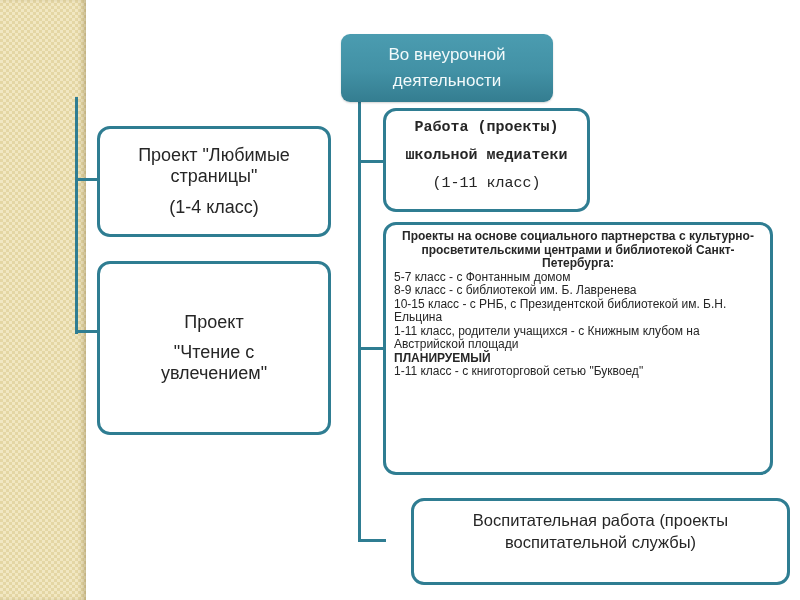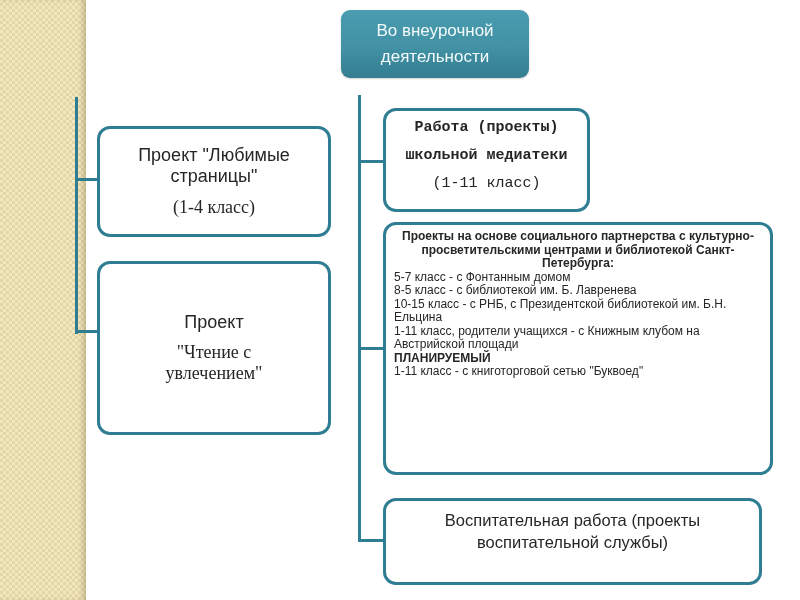--- a/index.html
+++ b/index.html
@@ -34,29 +34,29 @@
     box-shadow:0 1px 2px rgba(0,0,0,.18);
   }
   
   .cbox {
     position:absolute; background:#fff;
     border:3px solid var(--teal-border,#2f7d92); border-radius:13px;
     display:flex; flex-direction:column; align-items:center; justify-content:center;
     text-align:center;
   }
   .cbox p { margin:0; }
-  .stack > p + p { margin-top:9px;font-family:Liberation Serif, serif; }
+  .stack > p + p { margin-top:9px; }
   .t18 { font-size:18px; line-height:1.18; }
   .t15 { font-size:15px; line-height:1.2; }
   .t16 { font-size:16.5px; line-height:1.3; padding:0 30px; }
   .b   { font-weight:bold; }
   .narrow { max-width:165px; }
   .boxa > p + p { margin-top:10px; }
   .boxa { padding-bottom:8px;font-family:Liberation Mono, monospace; }
-  .boxc { padding-bottom:20px; }
+  .boxc { padding-bottom:20px;margin-left:28px; }
   .boxb {
     display:block; text-align:left; padding:5px 8px 4px 8px;
   }
   .pb-head {
     font-weight:bold; font-size:12px; line-height:1.13;
     text-align:center; padding:0 6px; margin-bottom:8px;
   }
   .pb-item { font-size:12px; line-height:1.13; margin-bottom:8px; }
   .pb-item:last-child { margin-bottom:4px; }
 </style>
@@ -80,34 +80,34 @@
   <div class="cbox stack" style="left:97px;top:126px;width:234px;height:111px">
     <p class="t18">Проект "Любимые страницы"</p>
     <p class="t18">(1-4 класс)</p>
   </div>
 
   <div class="cbox stack" style="left:97px;top:261px;width:234px;height:174px">
     <p class="t18">Проект</p>
     <p class="t18 narrow">"Чтение с увлечением"</p>
   </div>
 
-  <div class="hdr" style="left:341px;top:10px;width:188px;height:68px">
+  <div class="hdr" style="left:341px;top:34px;width:212px;height:68px">
     <span>Во внеурочной деятельности</span>
   </div>
 
   <div class="cbox boxa" style="left:383px;top:108px;width:207px;height:104px">
     <p class="t15 b">Работа (проекты)</p>
     <p class="t15 b">школьной медиатеки</p>
     <p class="t15">(1-11 класс)</p>
   </div>
 
   <div class="cbox boxb" style="left:383px;top:222px;width:390px;height:253px">
     <p class="pb-head">Проекты на основе социального партнерства с культурно-просветительскими центрами и библиотекой Санкт-Петербурга:</p>
     <p class="pb-item">5-7 класс - с Фонтанным домом</p>
-    <p class="pb-item">8-5 класс - с библиотекой им. Б. Лавренева</p>
+    <p class="pb-item">8-9 класс - с библиотекой им. Б. Лавренева</p>
     <p class="pb-item">10-15 класс -  с  РНБ,  с Президентской библиотекой им. Б.Н. Ельцина</p>
     <p class="pb-item">1-11  класс, родители учащихся - с Книжным клубом на Австрийской площади</p>
     <p class="pb-item b">ПЛАНИРУЕМЫЙ</p>
     <p class="pb-item">1-11 класс - с  книготорговой сетью "Буквоед"</p>
   </div>
 
   <div class="cbox boxc" style="left:383px;top:498px;width:379px;height:87px">
     <p class="t16">Воспитательная работа (проекты воспитательной службы)</p>
   </div>
 

